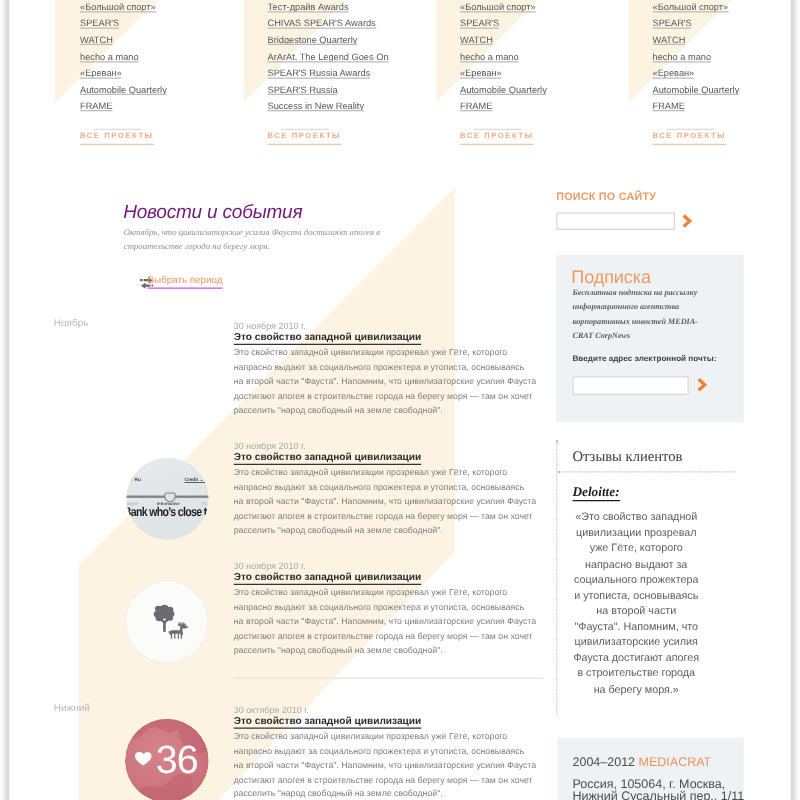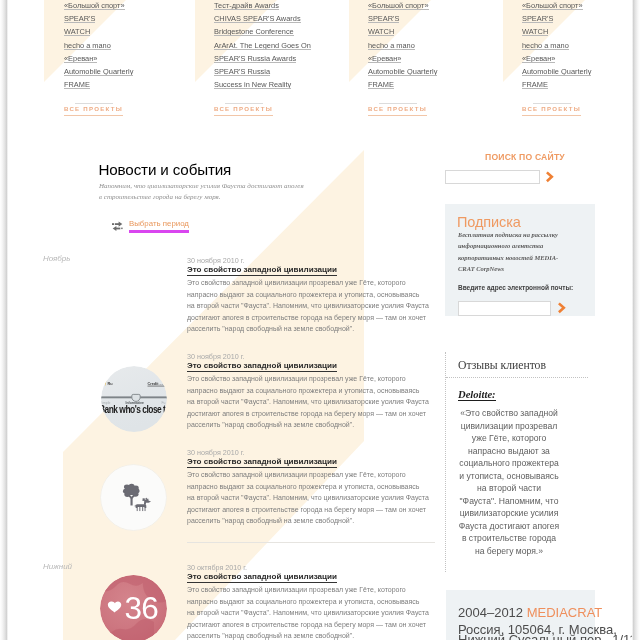--- a/index.html
+++ b/index.html
@@ -15,58 +15,58 @@
   .pcol { position:absolute; top:-1px; }
   .pcol a.pl { display:block; font-size:7.4px; color:#575757; text-decoration:none; line-height:13.22px;
                white-space:nowrap; width:-moz-fit-content; width:fit-content; position:relative; }
   .pcol a.pl::after { content:""; position:absolute; left:0; right:0; bottom:2.2px; height:1px; background:#b9b9b9; }
   .pcol .hr { width:38px; height:1px; background:#dcdcdc; margin:11px 0 0 11px; }
   .pcol .all { display:block; position:relative; top:0px; font-size:6.1px; letter-spacing:1.26px; font-weight:bold;
                line-height:10px; color:#eeab84; text-decoration:none; width:-moz-fit-content; width:fit-content;
                border-bottom:1px solid #f2c6a8; padding-bottom:1.4px; }
 
   
-  .h1 { position:absolute; left:90.5px; top:161px; font-size:15.2px; color:#000000; letter-spacing:-0.15px; }
+  .h1 { position:absolute; left:90.5px; top:161px; font-size:15.2px; color:#701a75; letter-spacing:-0.15px;font-style:italic; }
   .sub { position:absolute; left:91px; top:181px; width:206px; font-family:"Liberation Serif", serif;
          font-style:italic; font-size:7px; color:#8f8f8f; line-height:10.9px; }
   .period { position:absolute; left:103px; top:219px; }
   .period .ic { position:absolute; left:0.8px; top:1.8px; line-height:0; }
-  .period .lbl { position:absolute; left:18px; top:0; font-size:7.85px; color:#e9985d;
-                 border-bottom:3px solid #d946ef; padding-bottom:1.5px; white-space:nowrap; }
-
-  .month { position:absolute; font-size:8px; font-style:italic; color:#b8b8b8; }
+  .period .lbl { position:absolute; left:7px; top:0; font-size:7.85px; color:#e9985d;
+                 border-bottom:1px solid #d946ef; padding-bottom:1.5px; white-space:nowrap; }
+
+  .month { position:absolute; font-size:8px; color:#b8b8b8; }
 
   .ni-date { position:absolute; left:179px; font-size:7.2px; color:#a9a9a9; }
   .ni-title { position:absolute; left:179px; font-size:8.1px; font-weight:bold; color:#2b2b2b;
               display:inline-block; text-decoration:none; }
   .ni-title span { border-bottom:1px solid #333; padding-bottom:0.5px; }
   .ni-body { position:absolute; left:179px; width:242px; font-size:7px; color:#7d7d7d; line-height:11.6px; }
   .ni-sep { position:absolute; left:179px; width:248px; height:1px; background:#e6e4e0; }
   .circ { position:absolute; border-radius:50%; overflow:hidden; }
 
   
-  .s-h { position:absolute; left:437px; font-size:8.6px; font-weight:bold; color:#ef9a62; letter-spacing:0.2px;margin-left:40px; }
+  .s-h { position:absolute; left:437px; font-size:8.6px; font-weight:bold; color:#ef9a62; letter-spacing:0.2px; }
   .s-input { position:absolute; background:#fff; border:1px solid #d8d8d8; outline:none; }
   .chev { position:absolute; line-height:0; }
-  .subbox { position:absolute; left:437px; top:204px; width:150px; height:112px; background:#eef2f4; }
+  .subbox { position:absolute; left:437px; top:204px; width:150px; height:134px; background:#eef2f4; }
   .subbox .t { position:absolute; left:12px; top:10px; font-size:14.5px; color:#ef9a62; letter-spacing:-0.1px; }
   .subbox .d { position:absolute; left:13px; top:25px; width:101px; font-family:"Liberation Serif", serif;
                font-style:italic; font-weight:bold; font-size:6.5px; color:#5d5d5d; line-height:11.3px;
                hyphens:manual; }
   .subbox .lb { position:absolute; left:13px; top:80px; font-size:6.5px; font-weight:bold; color:#3f3f3f; }
   .reviews { position:absolute; left:437px; top:352px; width:152px; height:220px; border-left:1px dotted #c2c2c2; }
   .reviews .rh { position:absolute; left:12px; top:7px; font-family:"Liberation Serif", serif; font-size:11.7px; color:#3d3d3d; }
   .reviews .rsep { position:absolute; left:0px; top:25px; width:142px; border-top:1px dotted #c2c2c2; }
   .reviews .rname { position:absolute; left:12px; top:37px; font-family:"Liberation Serif", serif;
                     font-style:italic; font-weight:bold; font-size:10.6px; color:#1e1e1e; }
   .reviews .rname span { border-bottom:1px solid #1e1e1e; }
   .reviews .rtext { position:absolute; left:12px; top:55px; width:102px; font-family:Liberation Sans, sans-serif;
                     font-size:8.6px; color:#5e5e5e; line-height:12.55px;text-align:center; }
   .footer { position:absolute; left:438px; top:590px; width:149px; height:58px; background:#eef2f4; }
-  .footer .fl { position:absolute; left:12px; font-size:13px; color:#4c4c4c; white-space:nowrap; }
+  .footer .fl { position:absolute; left:12px; font-size:10px; color:#4c4c4c; white-space:nowrap; }
 </style>
 </head>
 <body>
 
 <div class="edge l"></div>
 <div class="edge r"></div>
 <div id="page">
 
   <svg id="deco" viewBox="0 0 624 640">
     <g fill="#fdf3e2">
@@ -86,21 +86,21 @@
         <a class="pl">hecho a mano</a>
         <a class="pl">«Ереван»</a>
         <a class="pl">Automobile Quarterly</a>
         <a class="pl">FRAME</a>
         <div class="hr"></div>
         <a class="all">ВСЕ ПРОЕКТЫ</a>
       </div>
       <div class="pcol" style="left: 206px;">
         <a class="pl">Тест-драйв Awards</a>
         <a class="pl">CHIVAS SPEAR'S Awards</a>
-        <a class="pl">Bridgestone Conference</a>
+        <a class="pl">Bridgestone Quarterly</a>
         <a class="pl">ArArAt. The Legend Goes On</a>
         <a class="pl">SPEAR'S Russia Awards</a>
         <a class="pl">SPEAR'S Russia</a>
         <a class="pl">Success in New Reality</a>
         <div class="hr"></div>
         <a class="all">ВСЕ ПРОЕКТЫ</a>
       </div>
       <div class="pcol" style="left: 360px;">
         <a class="pl">«Большой спорт»</a>
         <a class="pl">SPEAR'S</a>
@@ -120,21 +120,21 @@
         <a class="pl">«Ереван»</a>
         <a class="pl">Automobile Quarterly</a>
         <a class="pl">FRAME</a>
         <div class="hr"></div>
         <a class="all">ВСЕ ПРОЕКТЫ</a>
       </div>
     </div>
 
   <div>
     <div class="h1">Новости и события</div>
-    <div class="sub">Напомним, что цивилизаторские усилия Фауста достигают апогея в строительстве города на берегу моря.</div>
+    <div class="sub">Октябрь, что цивилизаторские усилия Фауста достигают апогея в строительстве города на берегу моря.</div>
     <a class="period">
       <span class="ic">
         <svg width="11" height="11" viewBox="0 0 11 11">
             <g fill="#6b6b6b">
           <rect x="0" y="2.2" width="2.1" height="1.8"></rect>
           <rect x="2.9" y="2.2" width="4.4" height="1.8"></rect>
           <path d="M6.6 0.55 L10.3 3.1 L6.6 5.65 Z"></path>
           <rect x="3.2" y="6.6" width="5.1" height="1.8"></rect>
           <rect x="9.2" y="6.6" width="1.4" height="1.5"></rect>
           <path d="M4.4 4.95 L0.7 7.5 L4.4 10.05 Z"></path>

